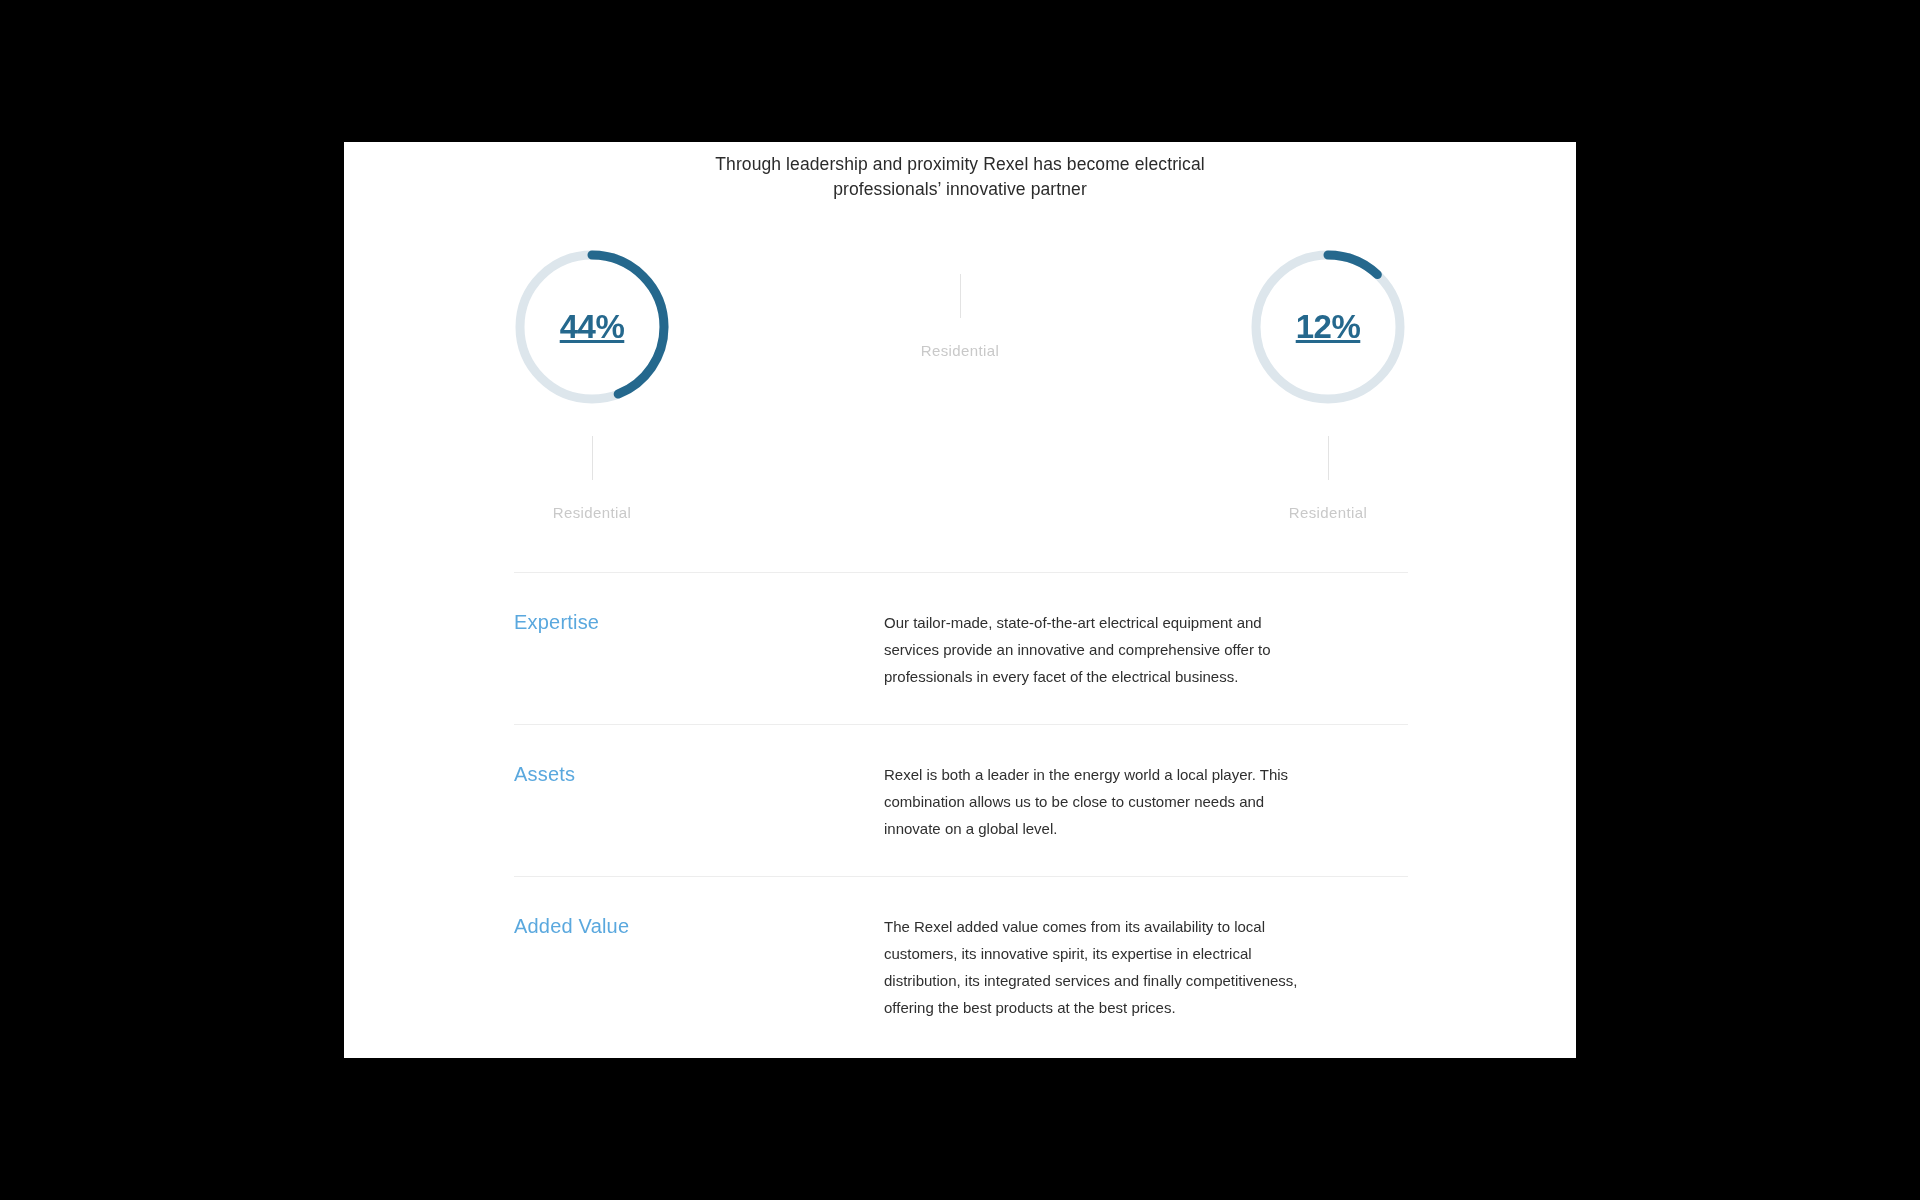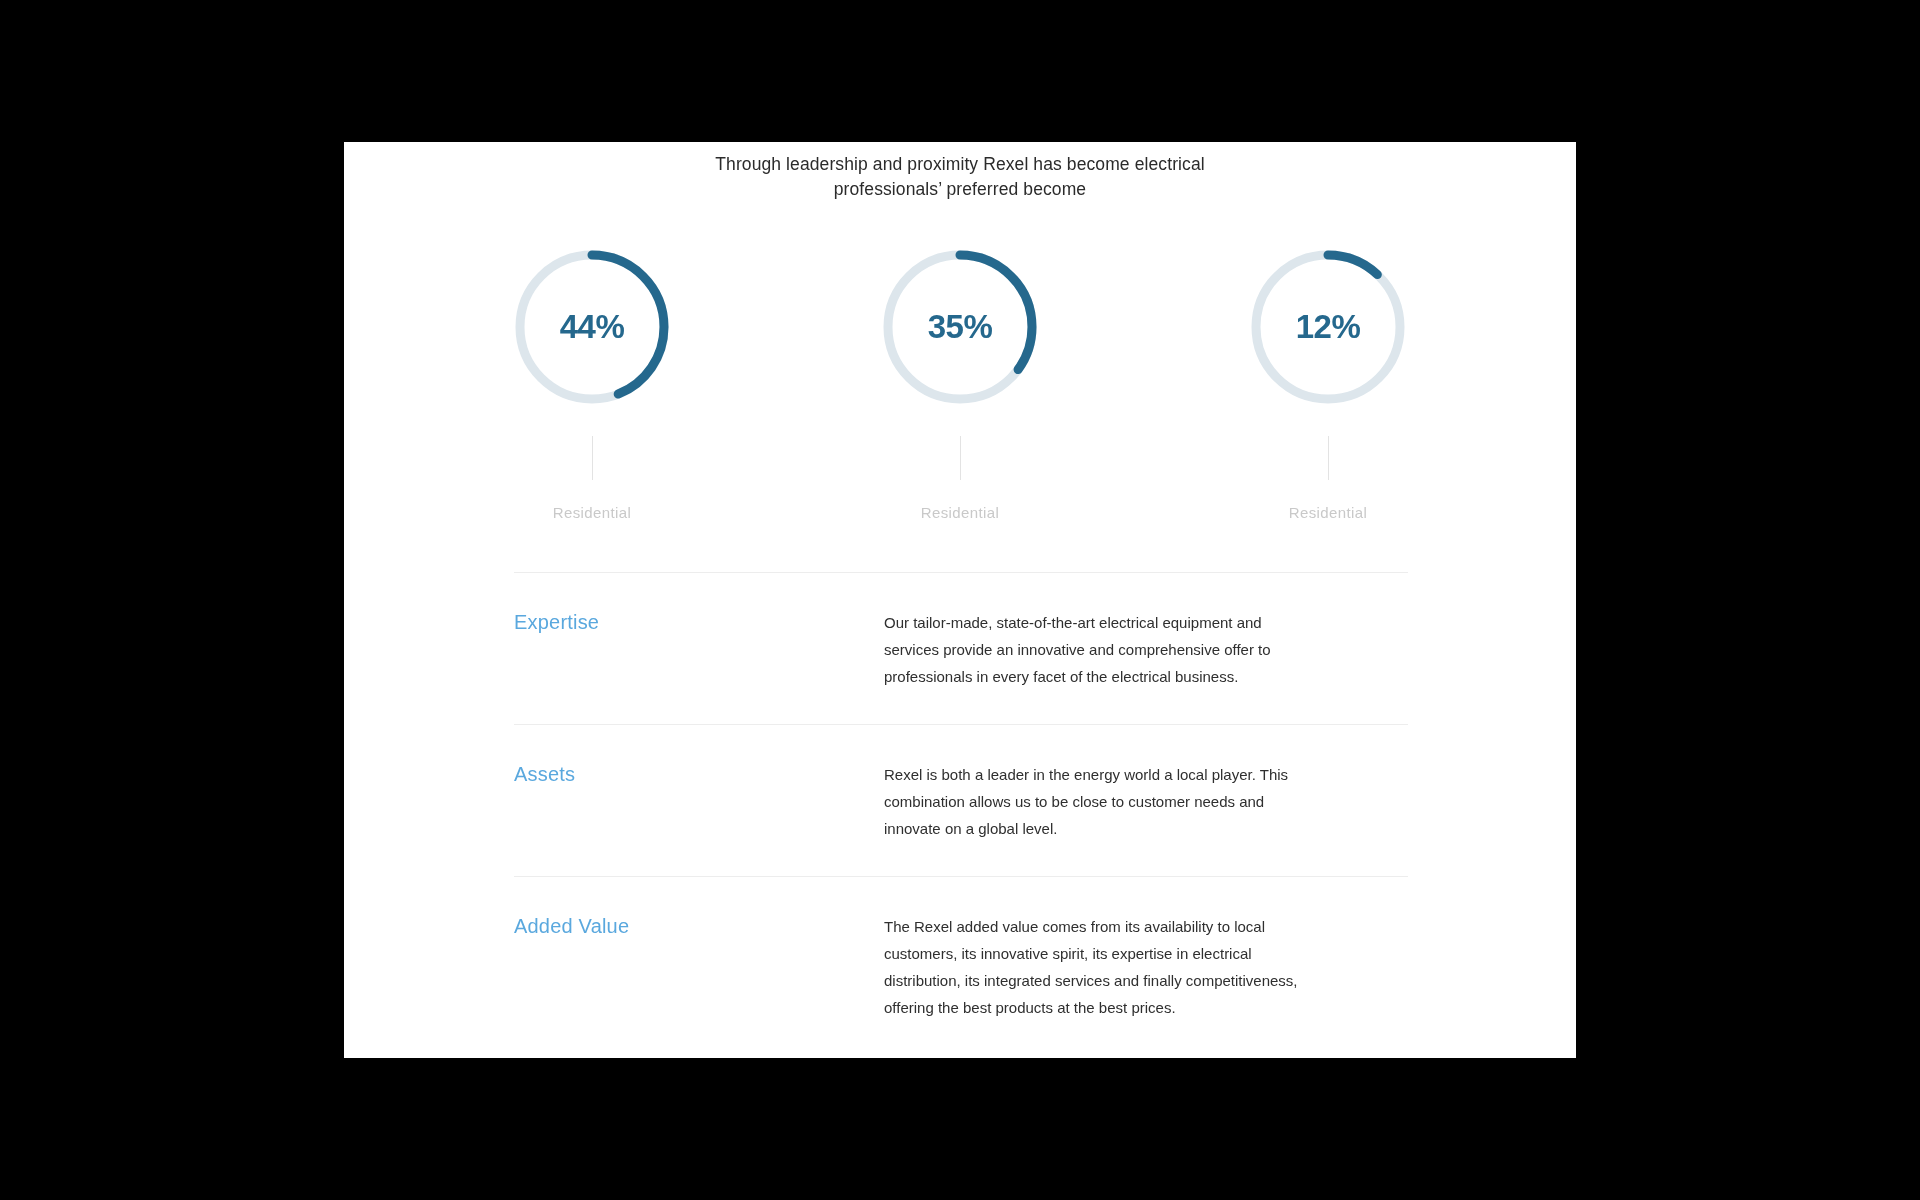--- a/index.html
+++ b/index.html
@@ -74,20 +74,21 @@
     top: 0;
     width: 162px;
     height: 162px;
     display: flex;
     align-items: center;
     justify-content: center;
     font-size: 33px;
     font-weight: 700;
     color: #25688d;
     letter-spacing: -0.5px;
+    text-decoration: underline;
   }
   .connector {
     width: 1px;
     height: 44px;
     background: #e3e3e3;
     margin-top: 28px;
   }
   .gauge-label {
     margin-top: 24px;
     font-size: 15px;
@@ -131,45 +132,38 @@
 </style>
 </head>
 <body>
 
 <div id="stage">
 
   <div id="panel">
 
     <h1 class="headline">
       <span class="line">Through leadership and proximity Rexel has become electrical</span>
-      <span class="line">professionals’ preferred become</span>
+      <span class="line">professionals’ innovative partner</span>
     </h1>
 
     <div class="gauges">
 
       <div class="gauge">
         <div class="ring-wrap">
           <svg viewBox="0 0 162 162">
             <circle cx="81" cy="81" r="72" fill="none" stroke="#dde6ec" stroke-width="9"></circle>
             <circle class="arc" cx="81" cy="81" r="72" fill="none" stroke="#25688d" stroke-width="9" stroke-linecap="round" transform="rotate(-90 81 81)" stroke-dasharray="452.39" stroke-dashoffset="253.34"></circle>
           </svg>
           <div class="ring-value">44%</div>
         </div>
         <div class="connector"></div>
         <div class="gauge-label">Residential</div>
       </div>
 
       <div class="gauge">
-        <div class="ring-wrap">
-          <svg viewBox="0 0 162 162">
-            <circle cx="81" cy="81" r="72" fill="none" stroke="#dde6ec" stroke-width="9"></circle>
-            <circle class="arc" cx="81" cy="81" r="72" fill="none" stroke="#25688d" stroke-width="9" stroke-linecap="round" transform="rotate(-90 81 81)" stroke-dasharray="452.39" stroke-dashoffset="294.05"></circle>
-          </svg>
-          <div class="ring-value">35%</div>
-        </div>
         <div class="connector"></div>
         <div class="gauge-label">Residential</div>
       </div>
 
       <div class="gauge">
         <div class="ring-wrap">
           <svg viewBox="0 0 162 162">
             <circle cx="81" cy="81" r="72" fill="none" stroke="#dde6ec" stroke-width="9"></circle>
             <circle class="arc" cx="81" cy="81" r="72" fill="none" stroke="#25688d" stroke-width="9" stroke-linecap="round" transform="rotate(-90 81 81)" stroke-dasharray="452.39" stroke-dashoffset="398.10"></circle>
           </svg>

